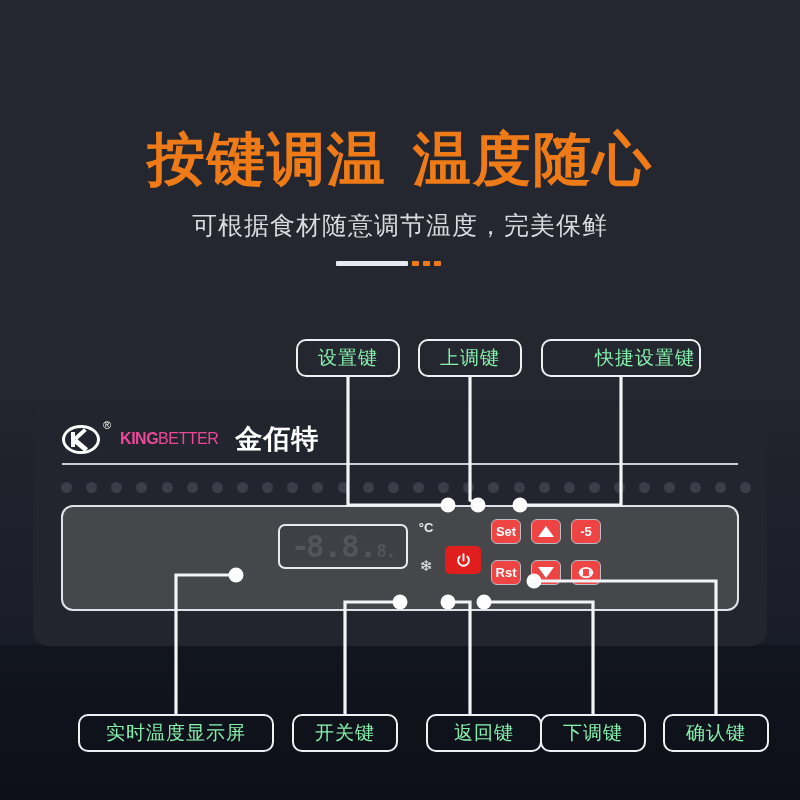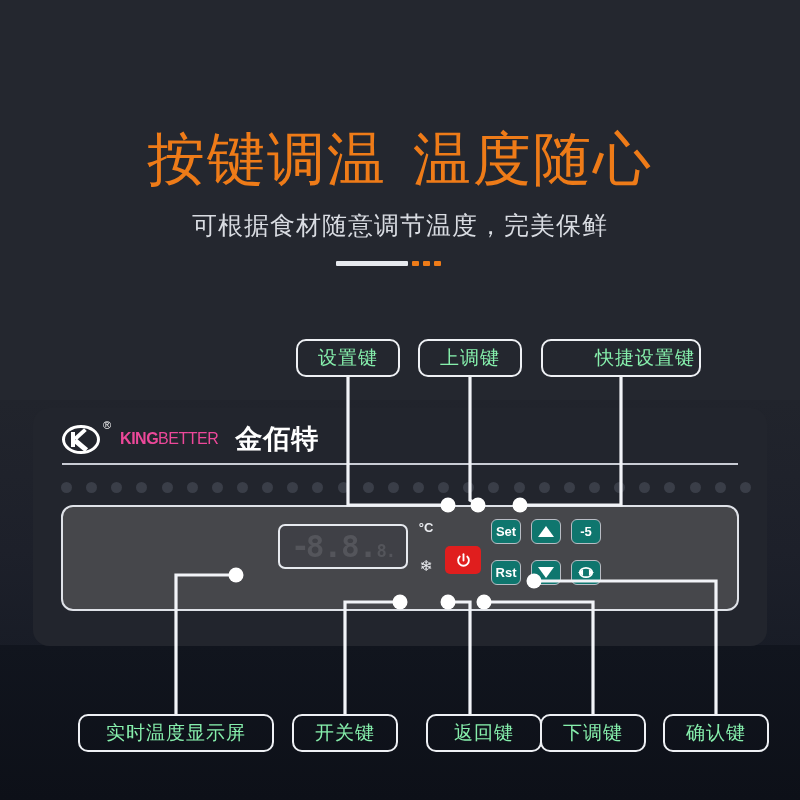--- a/index.html
+++ b/index.html
@@ -23,21 +23,21 @@
     position:absolute;left:214px;top:76px;width:350px;height:40px;
     border:2px solid #c9ccd4;border-radius:21px;
     display:flex;align-items:center;justify-content:center;
     color:#e9ebef;font-size:21px;letter-spacing:3px;
     box-sizing:border-box;
   }
 
   
   .headline{
     position:absolute;left:0;top:129px;width:800px;text-align:center;
-    color:#ee7b18;font-size:58px;font-weight:normal;letter-spacing:2px;
+    color:#ee7b18;font-size:58px;font-weight:bold;letter-spacing:2px;
     line-height:1.05;white-space:nowrap;
   }
   .headline .gap{display:inline-block;width:26px;}
   .subhead{
     position:absolute;left:0;top:209px;width:800px;text-align:center;
     color:#d9dce2;font-size:25px;letter-spacing:1px;white-space:nowrap;
   }
 
   
   .divwrap{position:absolute;left:336px;top:261px;display:flex;align-items:center;gap:4px;}
@@ -97,21 +97,21 @@
 
   .powerbtn{
     position:absolute;left:382px;top:39px;width:36px;height:28px;
     background:#e01e1e;border-radius:5px;display:flex;align-items:center;justify-content:center;
   }
   .powerbtn svg{width:17px;height:17px;}
 
   .keys{position:absolute;left:428px;top:9px;width:118px;height:88px;}
   .key{
     position:absolute;width:30px;height:25px;
-    background:#0f766e;border:1.5px solid #b9bcc4;border-radius:6px;box-sizing:border-box;
+    background:#ef4444;border:1.5px solid #b9bcc4;border-radius:6px;box-sizing:border-box;
     display:flex;align-items:center;justify-content:center;
     color:#ffffff;font-size:13px;font-weight:bold;
   }
   .key.k-set{left:0;top:3px;}
   .key.k-up{left:40px;top:3px;}
   .key.k-m5{left:80px;top:3px;}
   .key.k-rst{left:0;top:44px;}
   .key.k-dn{left:40px;top:44px;}
   .key.k-ok{left:80px;top:44px;}
   .tri{width:0;height:0;}

